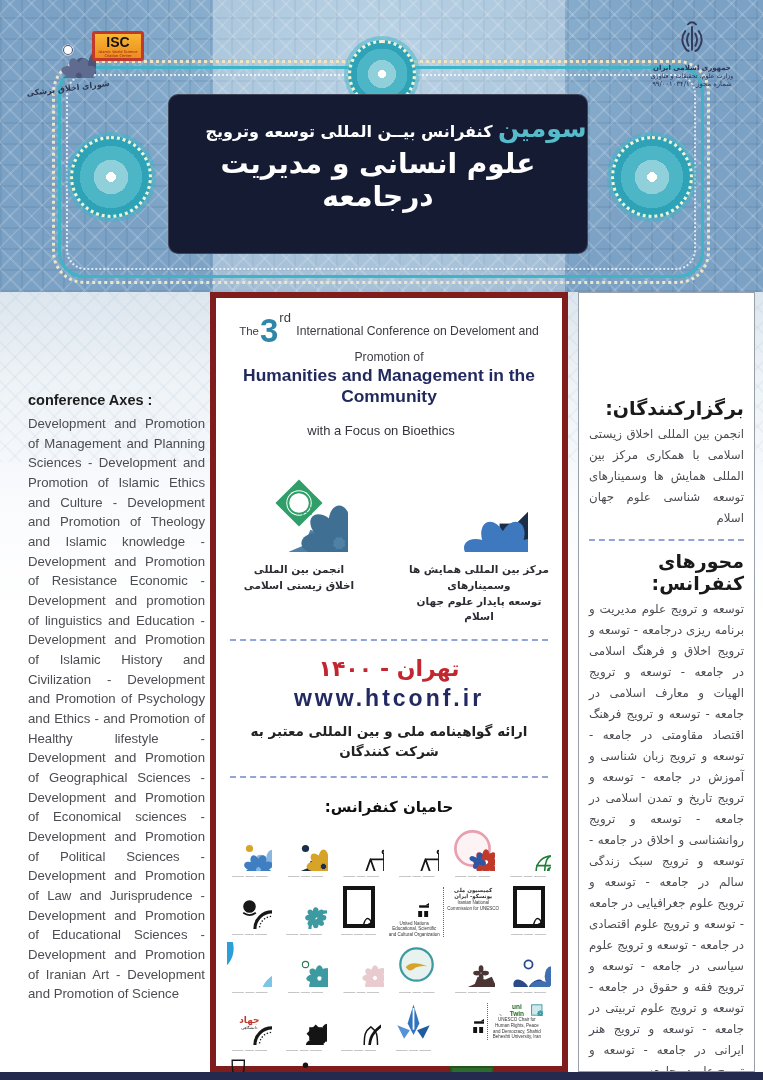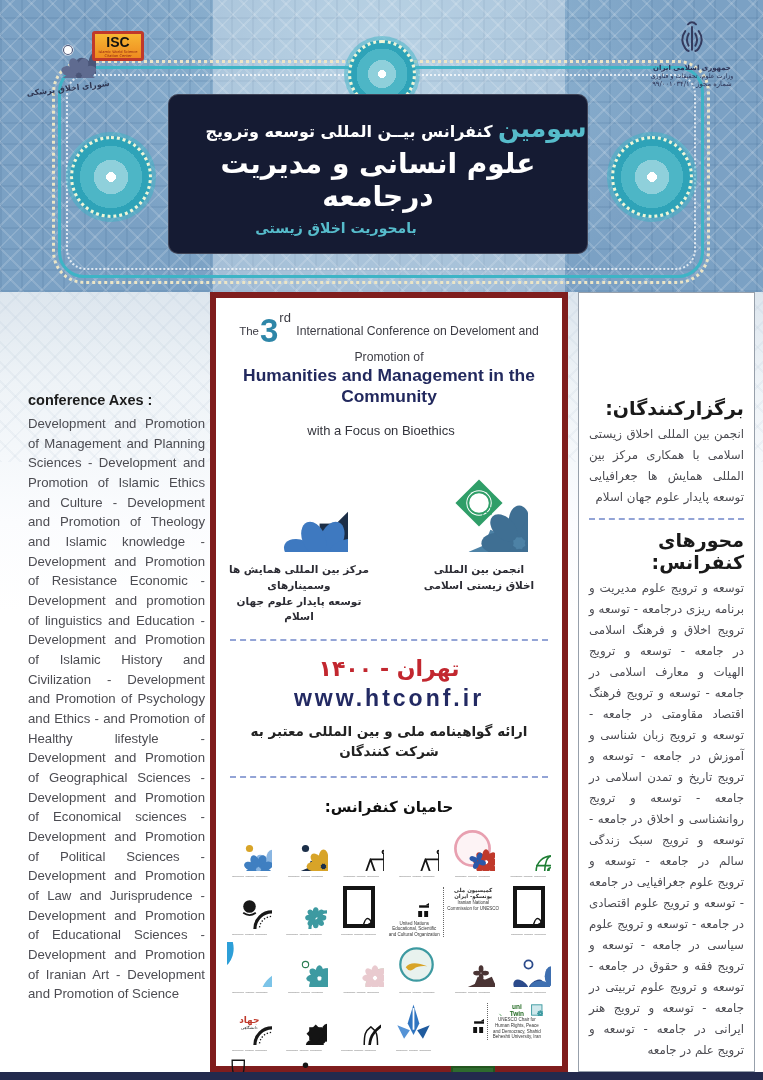--- a/index.html
+++ b/index.html
@@ -72,21 +72,21 @@
   .orglogo{width:98px;height:98px;}
   .orgcap{font-size:10.5px;font-weight:bold;color:#2b2b33;direction:rtl;line-height:1.5;margin-top:6px;}
   .dash{border-top:2px dashed #93a4d6;width:92%;margin:14px auto 0;}
   .venue{direction:rtl;font-size:22px;font-weight:bold;color:#c2272f;margin-top:15px;}
   .website{font-family:"Liberation Sans",sans-serif;font-size:23px;font-weight:800;color:#232a63;letter-spacing:3px;margin-top:4px;}
   .cert{direction:rtl;font-size:13.5px;font-weight:bold;color:#222;line-height:1.5;margin-top:9px;}
   .sphead{direction:rtl;font-size:15px;font-weight:bold;color:#101010;margin-top:20px;}
 
   
   .grid{margin-top:10px;padding:0 6px;}
-  .row{display:flex;justify-content:flex-start;align-items:flex-start;margin-bottom:5px;}
+  .row{display:flex;justify-content:flex-end;align-items:flex-start;margin-bottom:5px;}
   .sp{width:56px;display:flex;flex-direction:column;align-items:center;}
   .sp.w2{width:118px;}
   .lg{width:45px;height:45px;}
   .lgwrap{position:relative;width:45px;height:45px;}
   .cap{font-size:5px;color:#8a8a8a;height:8px;line-height:8px;overflow:hidden;white-space:nowrap;direction:rtl;}
   .calbox{width:32px;height:42px;border:4px solid #141414;background:#fff;box-sizing:border-box;margin:2px 0 1px;}
   .calbox svg{width:100%;height:100%;}
   .jtxt{position:absolute;inset:0;display:flex;flex-direction:column;justify-content:center;align-items:center;}
   .j1{color:#c0392b;font-size:9px;font-weight:bold;line-height:9px;}
   .j2{color:#111;font-size:4px;line-height:5px;}
@@ -215,21 +215,20 @@
     <div class="med left"></div>
     <div class="med right"></div>
     <div class="med topc"></div>
 
     <div class="titlebox">
       <div class="t1">
         <span class="accent">سومین</span>
         <span>کنفرانس بیــن المللی توسعه وترویج</span>
       </div>
       <div class="t2">علوم انسانی و مدیریت درجامعه</div>
-      <div class="t3">بامحوریت اخلاق زیستی</div>
     </div>
 
     <div class="sealwrap">
       <svg viewBox="-50 -50 100 100">
         <use href="#petals8" style="color:#4a5578"></use>
         <use href="#petals8" transform="rotate(22) scale(0.7)" style="color:#5f6b90"></use>
         <circle r="10" fill="#fff"></circle>
           <circle r="8" fill="none" stroke="#4a5578" stroke-width="2"></circle>
       </svg>
       <div class="sealcap">شورای اخلاق پزشکی</div>
@@ -262,43 +261,43 @@
     <div class="etitle">
       <div class="et1">
         <span class="the">The</span><span class="num">3</span><span class="ord">rd</span>
         <span>International Conference on Develoment and Promotion of</span>
       </div>
       <div class="et2">Humanities and Management in the Community</div>
       <div class="et3">with a Focus on Bioethics</div>
     </div>
 
     <div class="orgrow">
-      <div class="orgblk">
-        <svg class="orglogo" viewBox="-50 -50 100 100">
-          <use href="#star8s" style="color:#1c2e47"></use>
-          <use href="#petals8" transform="rotate(22.5) scale(0.9)" style="color:#3e79c0"></use>
-          <circle r="15" fill="#fff"></circle>
-        </svg>
-        <div class="orgcap">
-          <span>مرکز بین المللی همایش ها وسمینارهای</span><br>
-          <span>توسعه پایدار علوم جهان اسلام</span>
-        </div>
-      </div>
       <div class="orgblk">
         <svg class="orglogo" viewBox="-50 -50 100 100">
           <use href="#star8s" transform="rotate(22)" style="color:#4d82a6"></use>
           <use href="#petals8" transform="scale(0.82)" style="color:#3f6f93"></use>
           <rect x="-17" y="-17" width="34" height="34" transform="rotate(45)" fill="#2f9e68"></rect>
           <circle r="13" fill="#fff"></circle>
             <circle r="11" fill="none" stroke="#2f9e68" stroke-width="2"></circle>
           <use href="#squiggleS" transform="scale(0.18)" style="color:#2f9e68"></use>
         </svg>
         <div class="orgcap">
           <span>انجمن بین المللی</span><br>
           <span>اخلاق زیستی اسلامی</span>
+        </div>
+      </div>
+      <div class="orgblk">
+        <svg class="orglogo" viewBox="-50 -50 100 100">
+          <use href="#star8s" style="color:#1c2e47"></use>
+          <use href="#petals8" transform="rotate(22.5) scale(0.9)" style="color:#3e79c0"></use>
+          <circle r="15" fill="#fff"></circle>
+        </svg>
+        <div class="orgcap">
+          <span>مرکز بین المللی همایش ها وسمینارهای</span><br>
+          <span>توسعه پایدار علوم جهان اسلام</span>
         </div>
       </div>
     </div>
 
     <div class="dash"></div>
     <div class="venue">تهران - ۱۴۰۰</div>
     <div class="website">www.htconf.ir</div>
     <div class="cert">
       <span>ارائه گواهینامه ملی و بین المللی معتبر به</span><br>
       <span>شرکت کنندگان</span>
@@ -562,21 +561,21 @@
 
         </div>
       </div>
 
     </div>
   </div>
 
   <div class="rightcol">
     <div class="rc-pad">
       <div class="rc-head">برگزارکنندگان:</div>
-      <div class="rc-body">انجمن بین المللی اخلاق زیستی اسلامی با همکاری مرکز بین المللی همایش ها جغرافیایی توسعه پایدار علوم جهان اسلام</div>
+      <div class="rc-body">انجمن بین المللی اخلاق زیستی اسلامی با همکاری مرکز بین المللی همایش ها وسمینارهای توسعه شناسی علوم جهان اسلام</div>
       <div class="rc-dash"></div>
       <div class="rc-head">محورهای کنفرانس:</div>
       <div class="rc-body">توسعه و ترویج علوم مدیریت و برنامه ریزی درجامعه - توسعه و ترویج اخلاق و فرهنگ اسلامی در جامعه - توسعه و ترویج الهیات و معارف اسلامی در جامعه - توسعه و ترویج فرهنگ اقتصاد مقاومتی در جامعه - توسعه و ترویج زبان شناسی و آموزش در جامعه - توسعه و ترویج تاریخ و تمدن اسلامی در جامعه - توسعه و ترویج روانشناسی و اخلاق در جامعه - توسعه و ترویج سبک زندگی سالم در جامعه - توسعه و ترویج علوم جغرافیایی در جامعه - توسعه و ترویج علوم اقتصادی در جامعه - توسعه و ترویج علوم سیاسی در جامعه - توسعه و ترویج فقه و حقوق در جامعه - توسعه و ترویج علوم تربیتی در جامعه - توسعه و ترویج هنر ایرانی در جامعه - توسعه و ترویج علم در جامعه</div>
       <div class="rc-dash"></div>
       <div class="rc-head">تماس با ما:</div>
       <div class="rc-contact">
         <div>تلفن تماس : ۰۲۱-۷۷۴۵۸۳۹</div>
 
       </div>
     </div>

